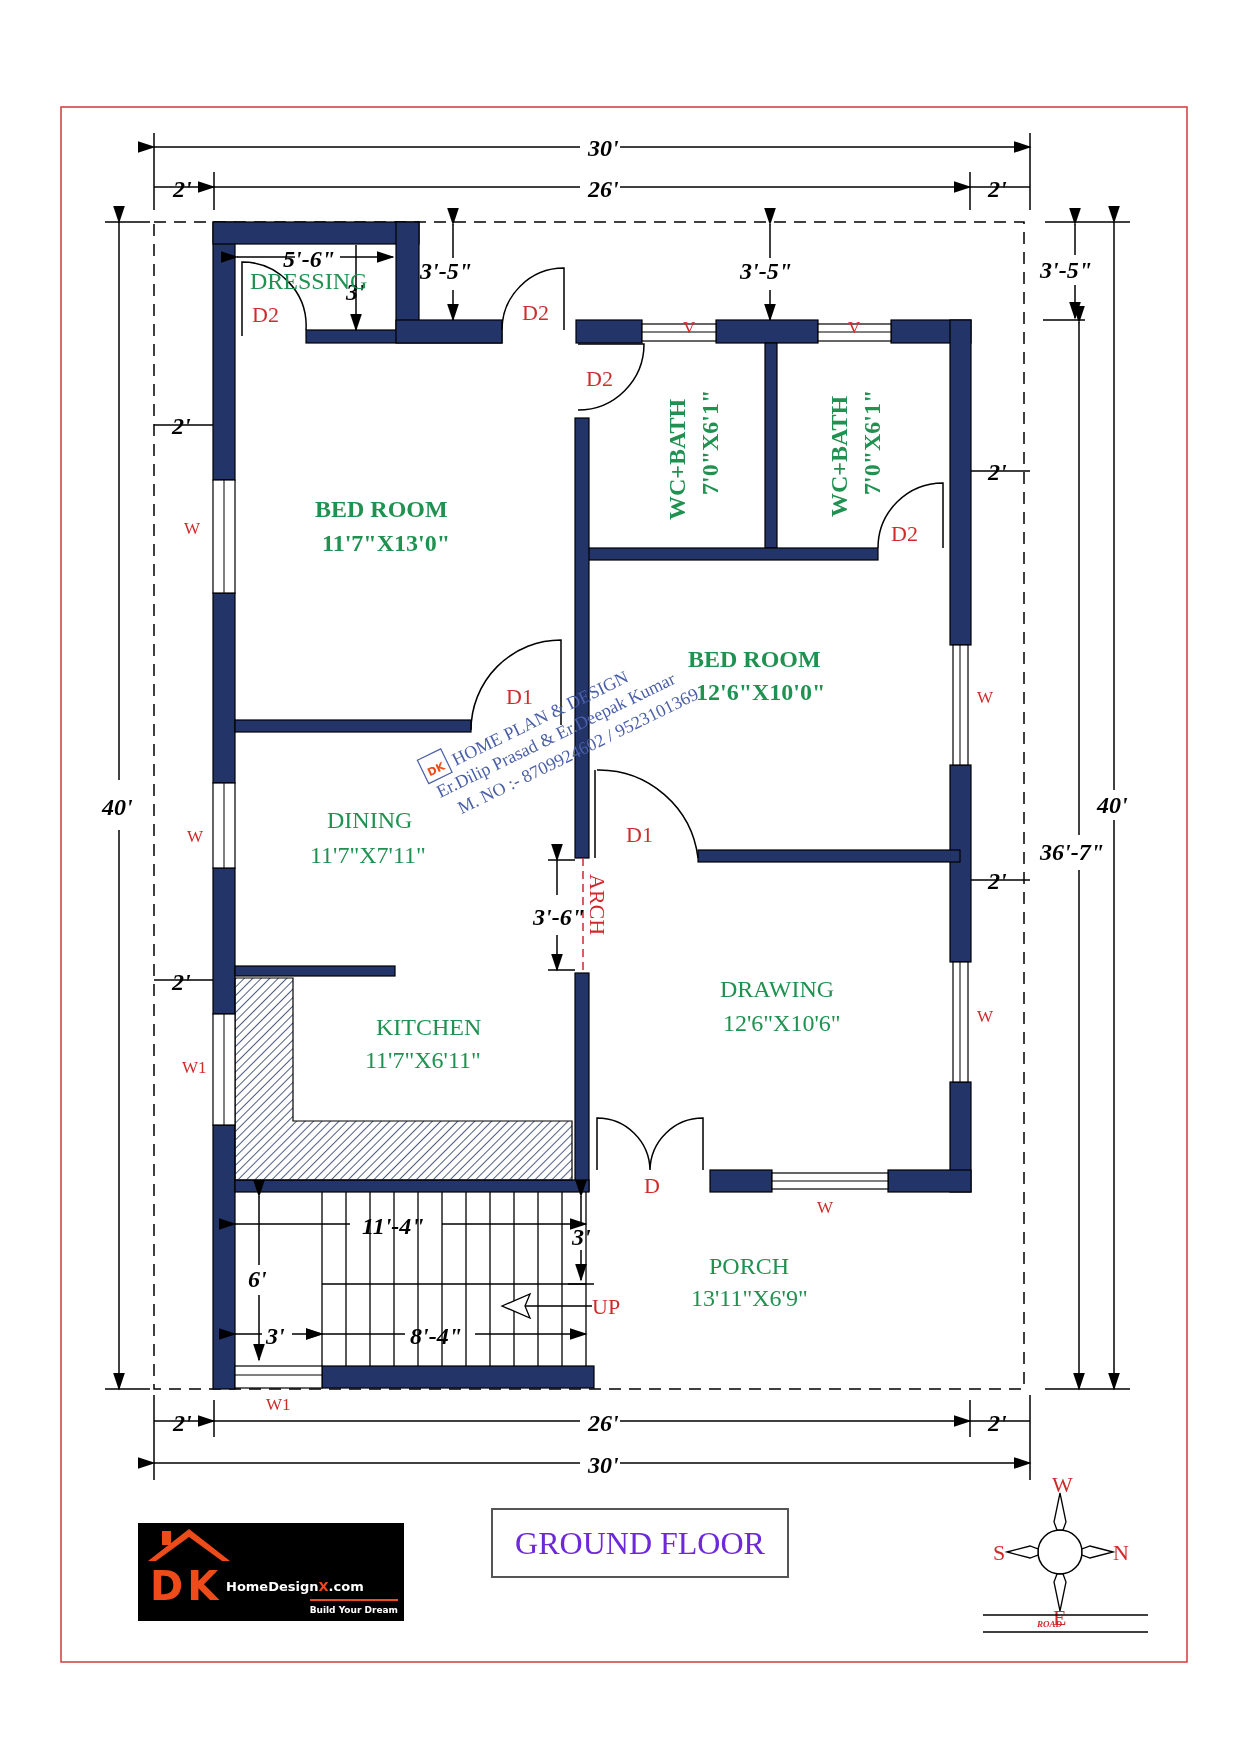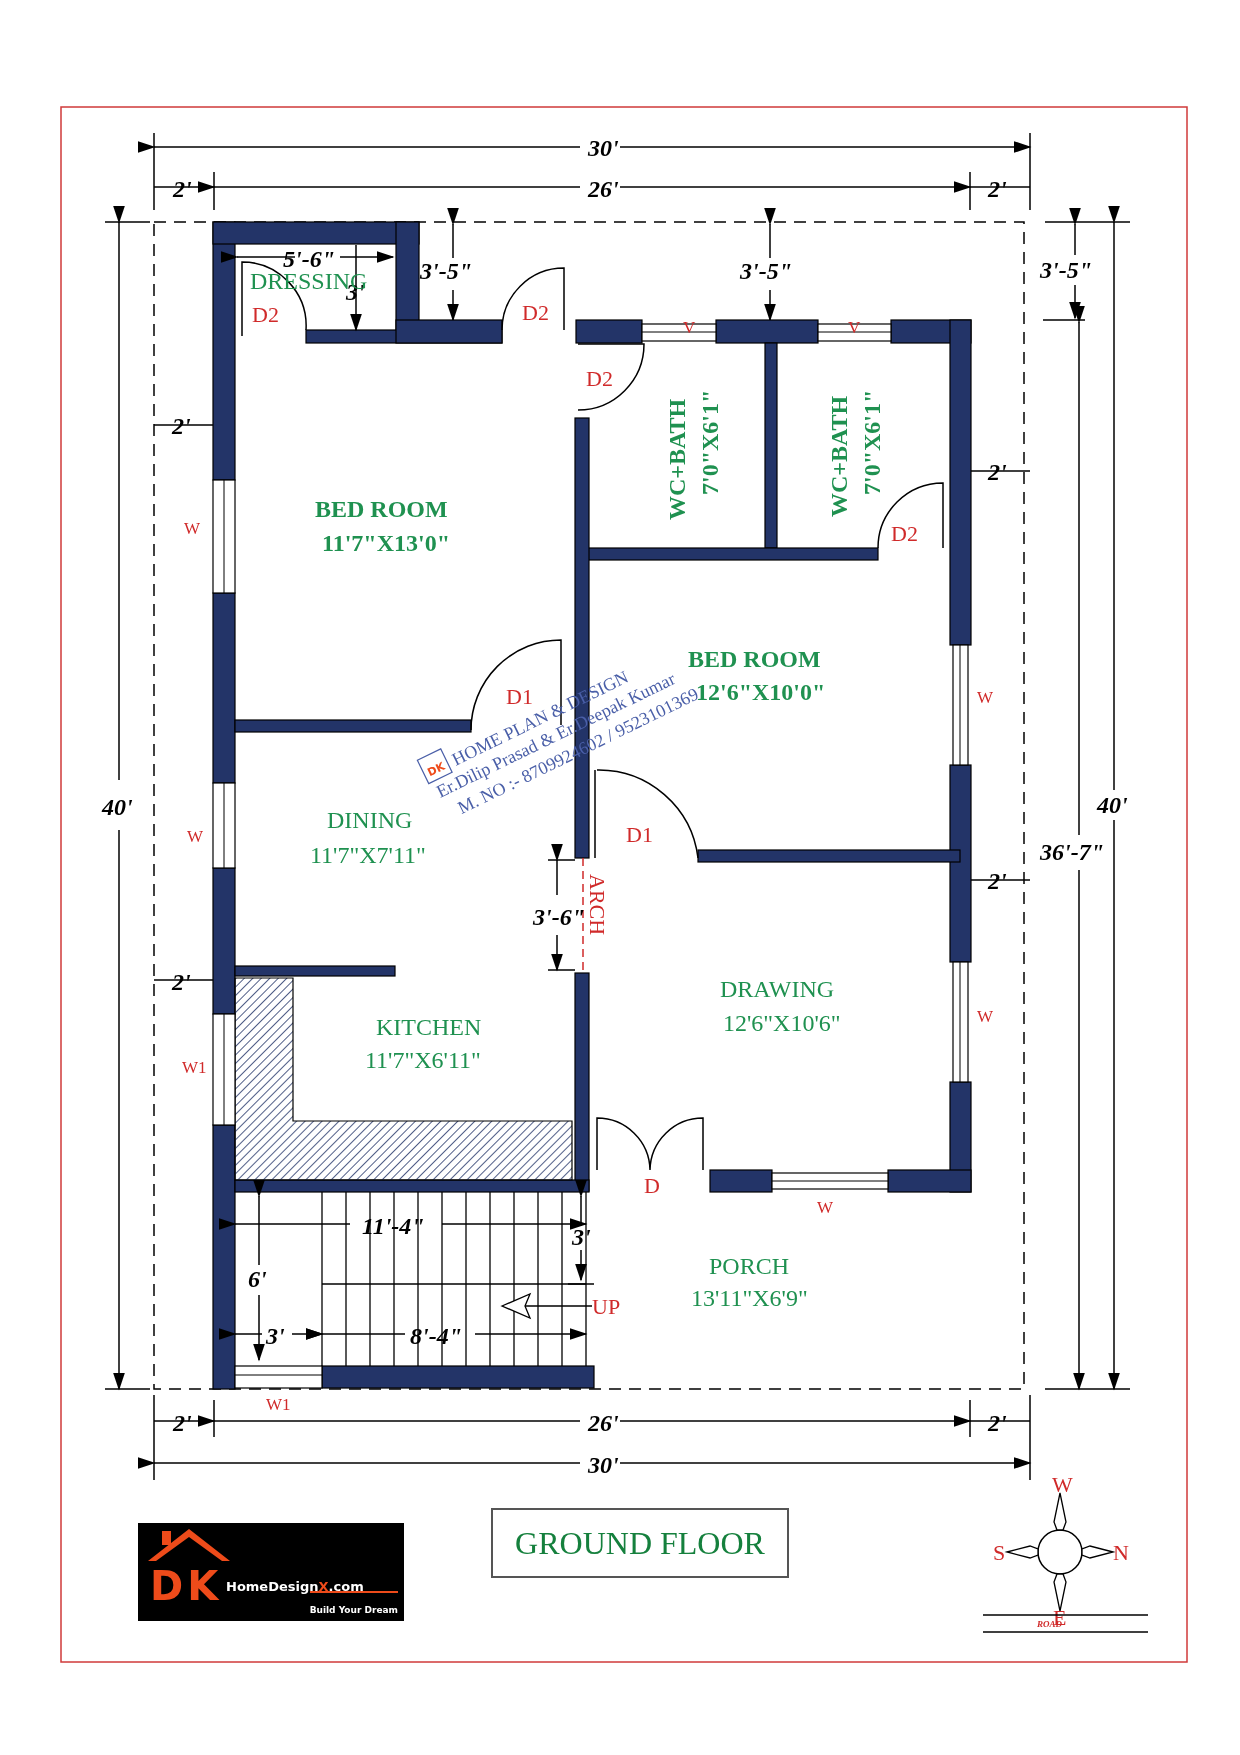--- a/index.html
+++ b/index.html
@@ -10,26 +10,26 @@
   .dash { stroke:#000; stroke-width:1.5; stroke-dasharray:12 8; fill:none; }
   .door-arc { stroke:#000; stroke-width:1.5; fill:none; }
   .win { fill:#fff; stroke:#000; stroke-width:1.2; }
   .dim-text { font-family:"Liberation Serif", serif; font-weight:bold; font-style:italic; font-size:24px; fill:#000; }
   .room-bold { font-family:"Liberation Serif", serif; font-weight:bold; font-size:24px; fill:#1f9150; }
   .room { font-family:"Liberation Serif", serif; font-size:24px; fill:#1f9150; }
   .tag { font-family:"Liberation Serif", serif; font-size:22px; fill:#d02a2a; }
   .tag-s { font-family:"Liberation Serif", serif; font-size:17px; fill:#d02a2a; }
   .wm { font-family:"Liberation Serif", serif; font-size:18px; fill:#4a5fa8; }
   .ground-box { position:absolute; left:491px; top:1508px; width:298px; height:70px; border:2px solid #555; box-sizing:border-box; display:flex; align-items:center; justify-content:center; }
-  .ground-box span { font-family:"Liberation Serif", serif; color:#15803d; font-size:32px; }
+  .ground-box span { font-family:"Liberation Serif", serif; color:#6d28d9; font-size:32px; }
   .logo { position:absolute; left:138px; top:1523px; width:266px; height:98px; background:#000; }
   .logo .dk { position:absolute; left:12px; top:40px; font-family:"DejaVu Sans", sans-serif; font-weight:bold; font-size:40px; color:#ee4b1a; letter-spacing:4px; }
   .logo .site { position:absolute; left:88px; top:56px; font-family:"DejaVu Sans", sans-serif; font-weight:bold; font-size:13px; color:#fff; }
   .logo .site b { color:#ee4b1a; }
-  .logo .tagline { position:absolute; right:6px; bottom:6px; font-family:"DejaVu Sans", sans-serif; font-weight:bold; font-size:9px; color:#fff; border-top:2px solid #ee4b1a; padding-top:12px;margin-left:18px; }
+  .logo .tagline { position:absolute; right:6px; bottom:6px; font-family:"DejaVu Sans", sans-serif; font-weight:bold; font-size:9px; color:#fff; border-top:2px solid #ee4b1a; padding-top:4px;margin-left:18px; }
   .logo .roof { position:absolute; left:6px; top:2px; }
 </style>
 </head>
 <body>
 
 <svg id="plan" viewBox="0 0 1240 1755" xmlns="http://www.w3.org/2000/svg">
   <defs>
     <pattern id="hatch" patternUnits="userSpaceOnUse" width="6" height="6" patternTransform="rotate(45)">
       <line x1="0" y1="0" x2="0" y2="6" stroke="#233468" stroke-width="1.6"></line>
     </pattern>

